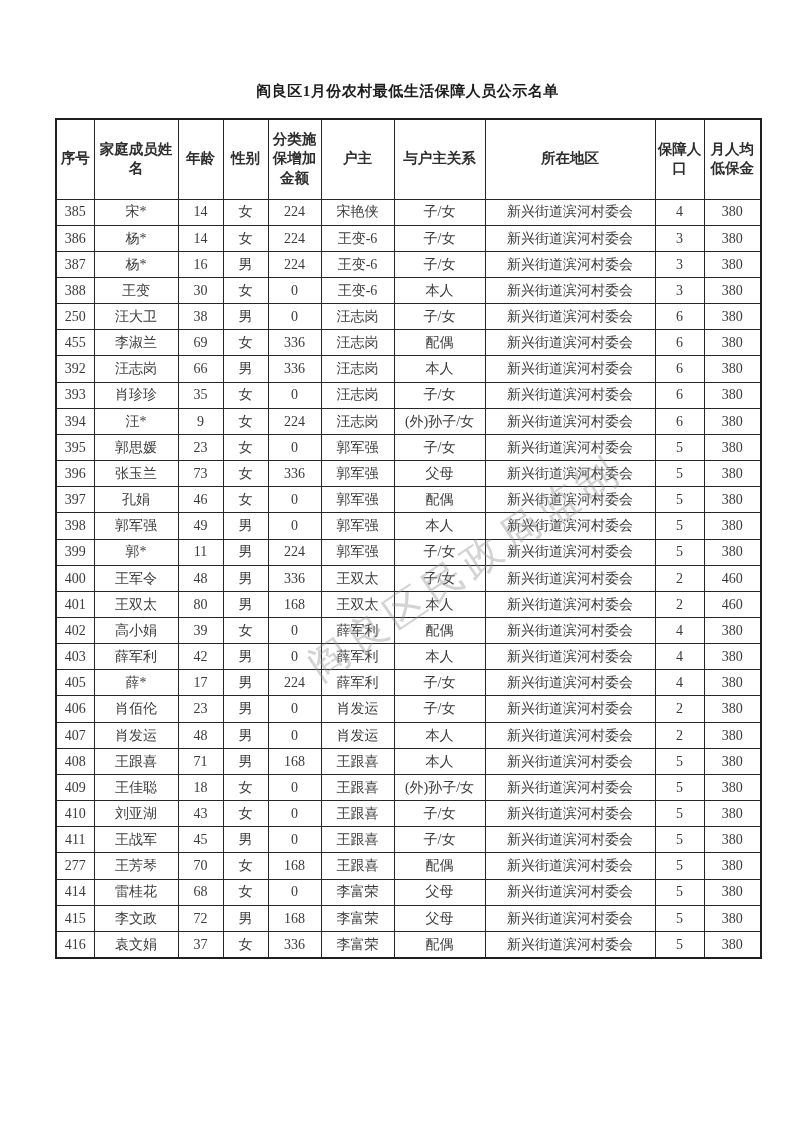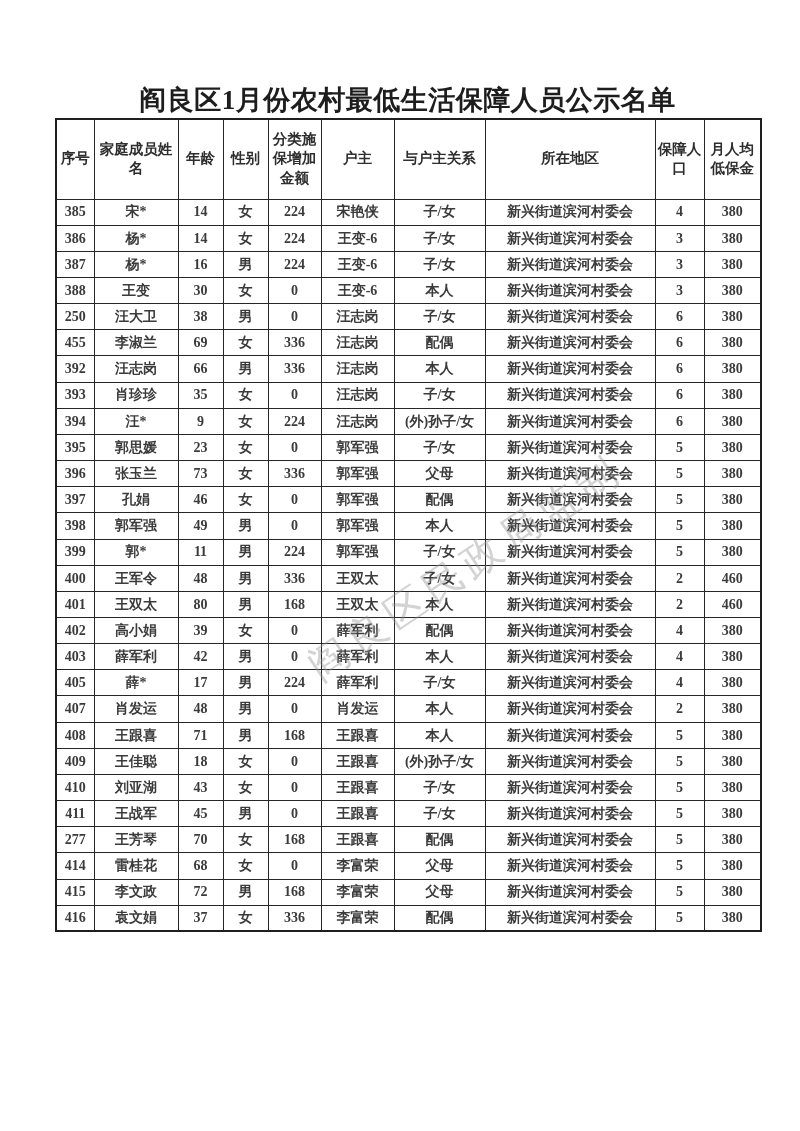--- a/index.html
+++ b/index.html
@@ -16,21 +16,21 @@
     font-family: "Liberation Serif", "DejaVu Serif", serif;
     color: #3b3b3b;
   }
   .title {
     position: absolute;
     top: 82px;
     left: 55px;
     width: 705px;
     margin: 0;
     text-align: center;
-    font-size: 27px;
+    font-size: 15px;
     font-weight: bold;
     color: #1d1d1d;
     letter-spacing: 0.5px;
     font-family: "Liberation Serif", "DejaVu Serif", serif;
   }
   .watermark {
     position: absolute;
     top: 540px;
     left: 255px;
     width: 420px;
@@ -65,21 +65,20 @@
     color: #2e2e2e;
     padding: 0 2px;
     line-height: 1.35;
     word-break: break-all;
   }
   table.roster thead tr {
     height: 80px;
   }
   table.roster tbody tr {
     height: 26.16px;
-    font-weight: bold;
   }
   table.roster td {
     font-size: 14px;
     color: #3b3b3b;
     padding: 0 1px;
     line-height: 1.1;
     white-space: nowrap;
   }
 </style>
 </head>
@@ -339,20 +338,32 @@
           <td>17</td>
           <td>男</td>
           <td>224</td>
           <td>薛军利</td>
           <td>子/女</td>
           <td>新兴街道滨河村委会</td>
           <td>4</td>
           <td>380</td>
         </tr>
         <tr>
+          <td>406</td>
+          <td>肖佰伦</td>
+          <td>23</td>
+          <td>男</td>
+          <td>0</td>
+          <td>肖发运</td>
+          <td>子/女</td>
+          <td>新兴街道滨河村委会</td>
+          <td>2</td>
+          <td>380</td>
+        </tr>
+        <tr>
           <td>407</td>
           <td>肖发运</td>
           <td>48</td>
           <td>男</td>
           <td>0</td>
           <td>肖发运</td>
           <td>本人</td>
           <td>新兴街道滨河村委会</td>
           <td>2</td>
           <td>380</td>

